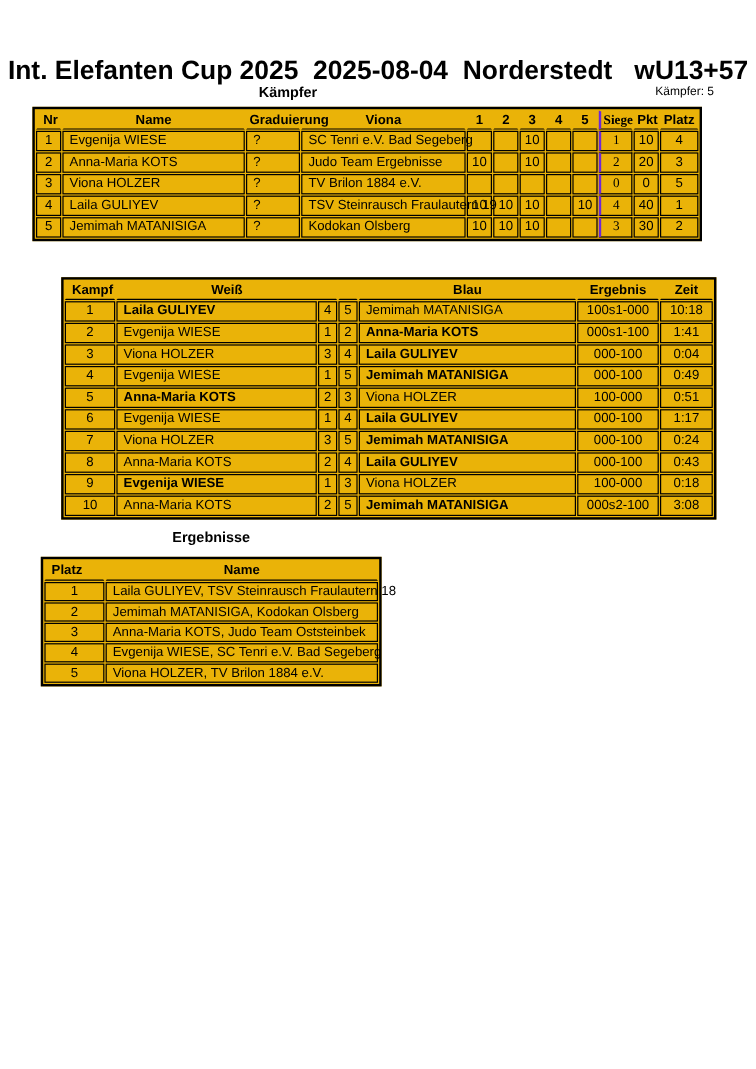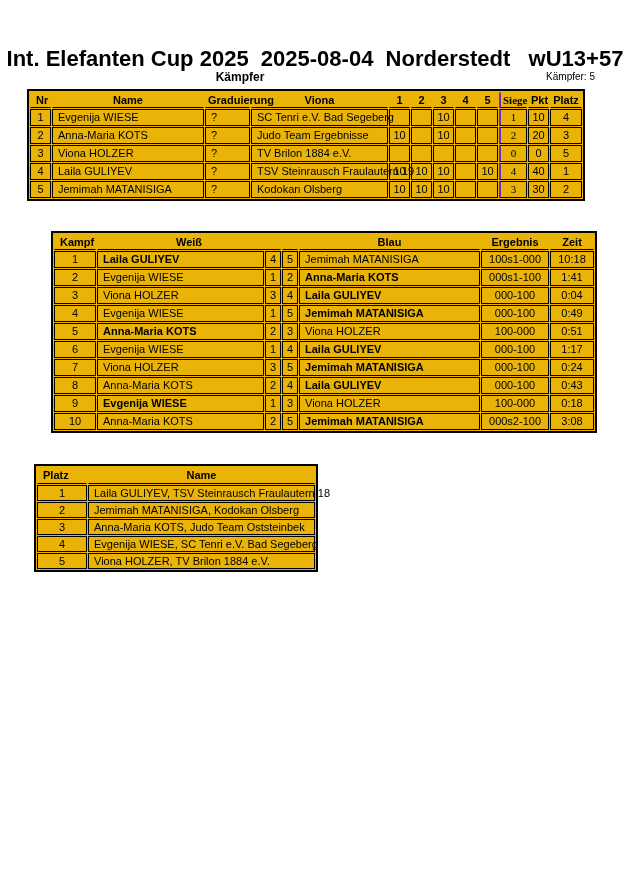--- a/index.html
+++ b/index.html
@@ -299,20 +299,21 @@
           <td class="al">Anna-Maria KOTS</td>
           <td class="ac">2</td>
           <td class="ac">5</td>
           <td class="al win">Jemimah MATANISIGA</td>
           <td class="ac">000s2-100</td>
           <td class="ac">3:08</td>
         </tr>
       </tbody>
   </table>
 
+  <div class="sec-heading h-results">Ergebnisse</div>
 
   <table class="t3">
     <colgroup>
       <col style="width:50px">
         <col style="width:227px">
     </colgroup>
     <thead>
         <tr>
           <th class="al">Platz</th>
           <th class="ac">Name</th>

